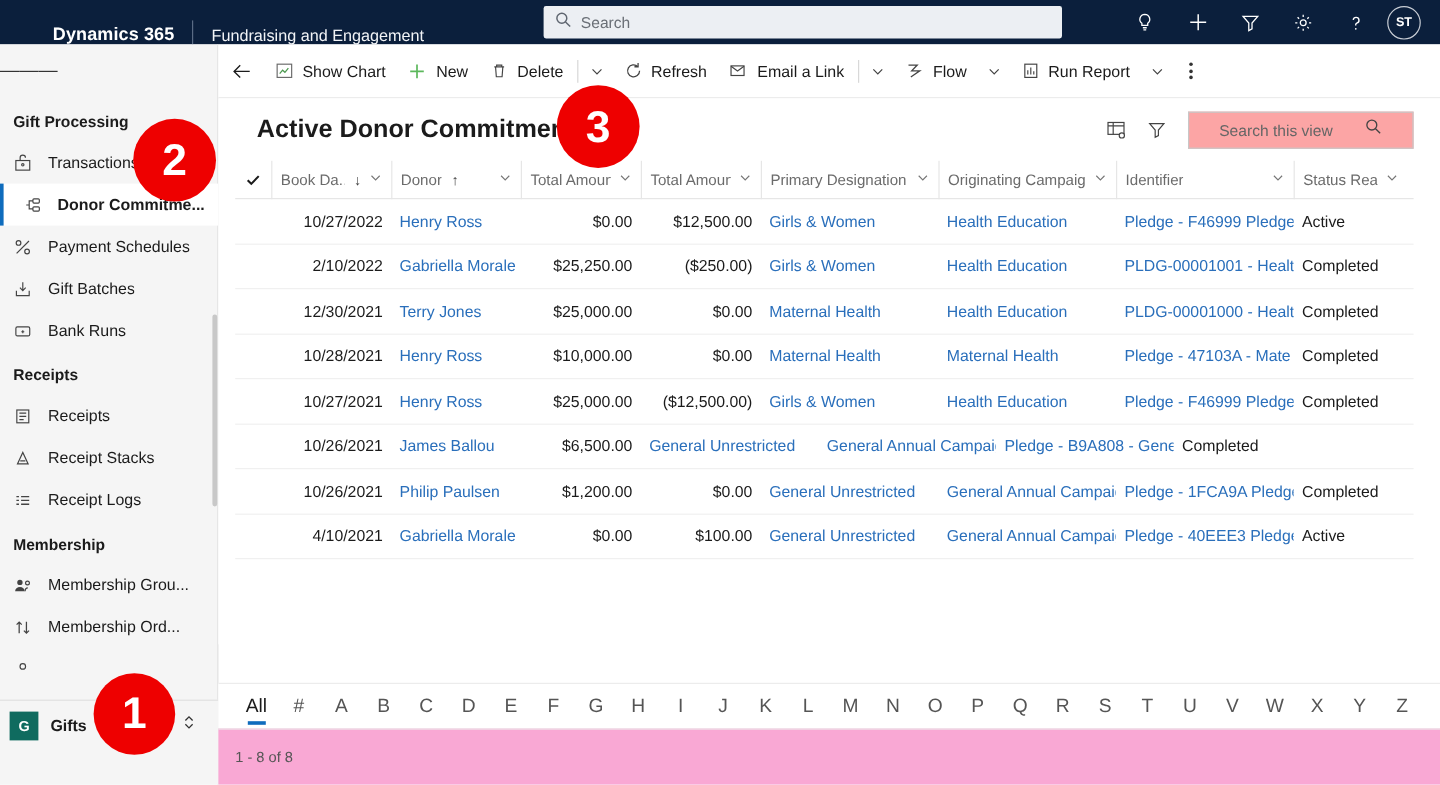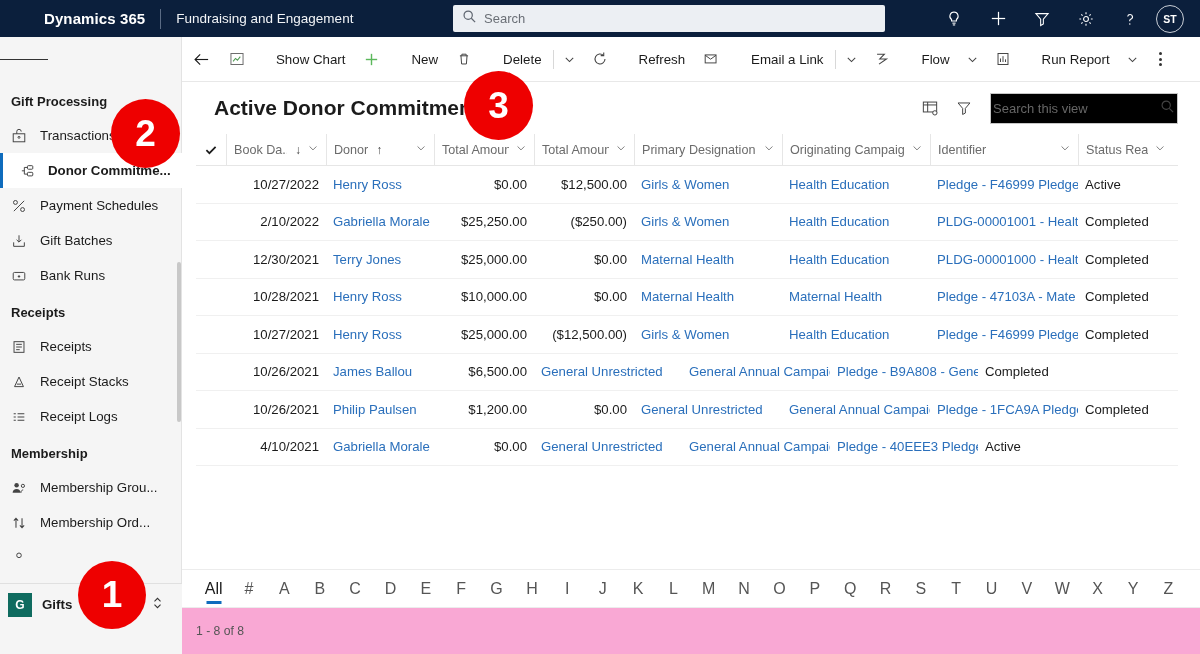--- a/index.html
+++ b/index.html
@@ -7,21 +7,21 @@
     width: 1200px; height: 654px;
     font-family: "Liberation Sans", sans-serif;
     background: #ffffff;
     overflow: hidden;
   }
   .app { position: relative; width: 1200px; height: 654px; }
 
   
   .topbar {
     position: absolute; top: 0; left: 0; width: 1200px; height: 37px;
-    background: #0b1f3c; display: flex; align-items: center;
+    background: #0b1f3c; display: flex; align-items: flex-end;
   }
   .brand {
     color: #ffffff; font-size: 15px; font-weight: bold;
     margin-left: 44px; letter-spacing: .1px;
   }
   .brand-sep {
     width: 1px; height: 20px; background: #5a6b84; margin: 0 15px;
   }
   .app-name { color: #f2f4f7; font-size: 13.5px; }
   .search-box {
@@ -101,21 +101,20 @@
   
   .cmdbar {
     position: absolute; top: 37px; left: 182px; width: 1018px; height: 45px;
     background: #ffffff; border-bottom: 1px solid #e8e8e8;
     display: flex; align-items: center;
   }
   .cmd {
     display: flex; align-items: center; height: 45px;
     padding: 0 9px; cursor: pointer; color: #1b1b1b; font-size: 13.3px;
     white-space: nowrap;
-    gap: 24px;
   }
   .cmd .ci { display: flex; align-items: center; margin-right: 7px; }
   .cmd-caret { padding: 0 7px; cursor: pointer; display: flex; align-items: center; }
   .cmd-divider { width: 1px; height: 19px; background: #d8d8d8; margin: 0 2px; }
   .backbtn {
     width: 38px; height: 45px; display: flex;
     align-items: center; justify-content: center; cursor: pointer;
   }
   .overflow-dots {
     display: flex; flex-direction: column; align-items: center;
@@ -134,22 +133,22 @@
   .view-caret { margin-left: 11px; cursor: pointer; display: flex; align-items: center; }
   .viewhdr-right {
     position: absolute; right: 22px; display: flex; align-items: center; gap: 0;
   }
   .vh-icon {
     width: 34px; height: 34px; display: flex;
     align-items: center; justify-content: center; cursor: pointer;
   }
   .view-search {
     width: 188px; height: 31px; border: 1px solid #c7c7c7;
-    display: flex; align-items: center; padding: 0 2px;
-    margin-left: 9px; background: #000000;
+    display: flex; align-items: center; padding: 0 25px;
+    margin-left: 9px; background: #fca5a5;
   }
   .view-search .ph { font-size: 13px; color: #666; flex: 1; }
 
   
   .grid {
     position: absolute; top: 134px; left: 182px;
     width: 1018px; height: 403px; background: #fff;
   }
   .grid-inner { position: absolute; left: 14px; top: 0; width: 982px; }
   .ghead {
@@ -725,20 +724,21 @@
             <div class="gc c-prim link">General Unrestricted</div>
             <div class="gc c-camp link">General Annual Campaig</div>
             <div class="gc c-ident link">Pledge - 1FCA9A Pledge</div>
             <div class="gc c-status">Completed</div>
           </div>
           <div class="grow">
             <div class="gc checkcol"></div>
             <div class="gc num c-date">4/10/2021</div>
             <div class="gc c-donor link">Gabriella Morale</div>
             <div class="gc num c-amt1">$0.00</div>
+            <div class="gc num c-amt2">$100.00</div>
             <div class="gc c-prim link">General Unrestricted</div>
             <div class="gc c-camp link">General Annual Campaig</div>
             <div class="gc c-ident link">Pledge - 40EEE3 Pledge</div>
             <div class="gc c-status">Active</div>
           </div>
         </div>
     </div>
   </div>
 
   <div class="alphabar">

